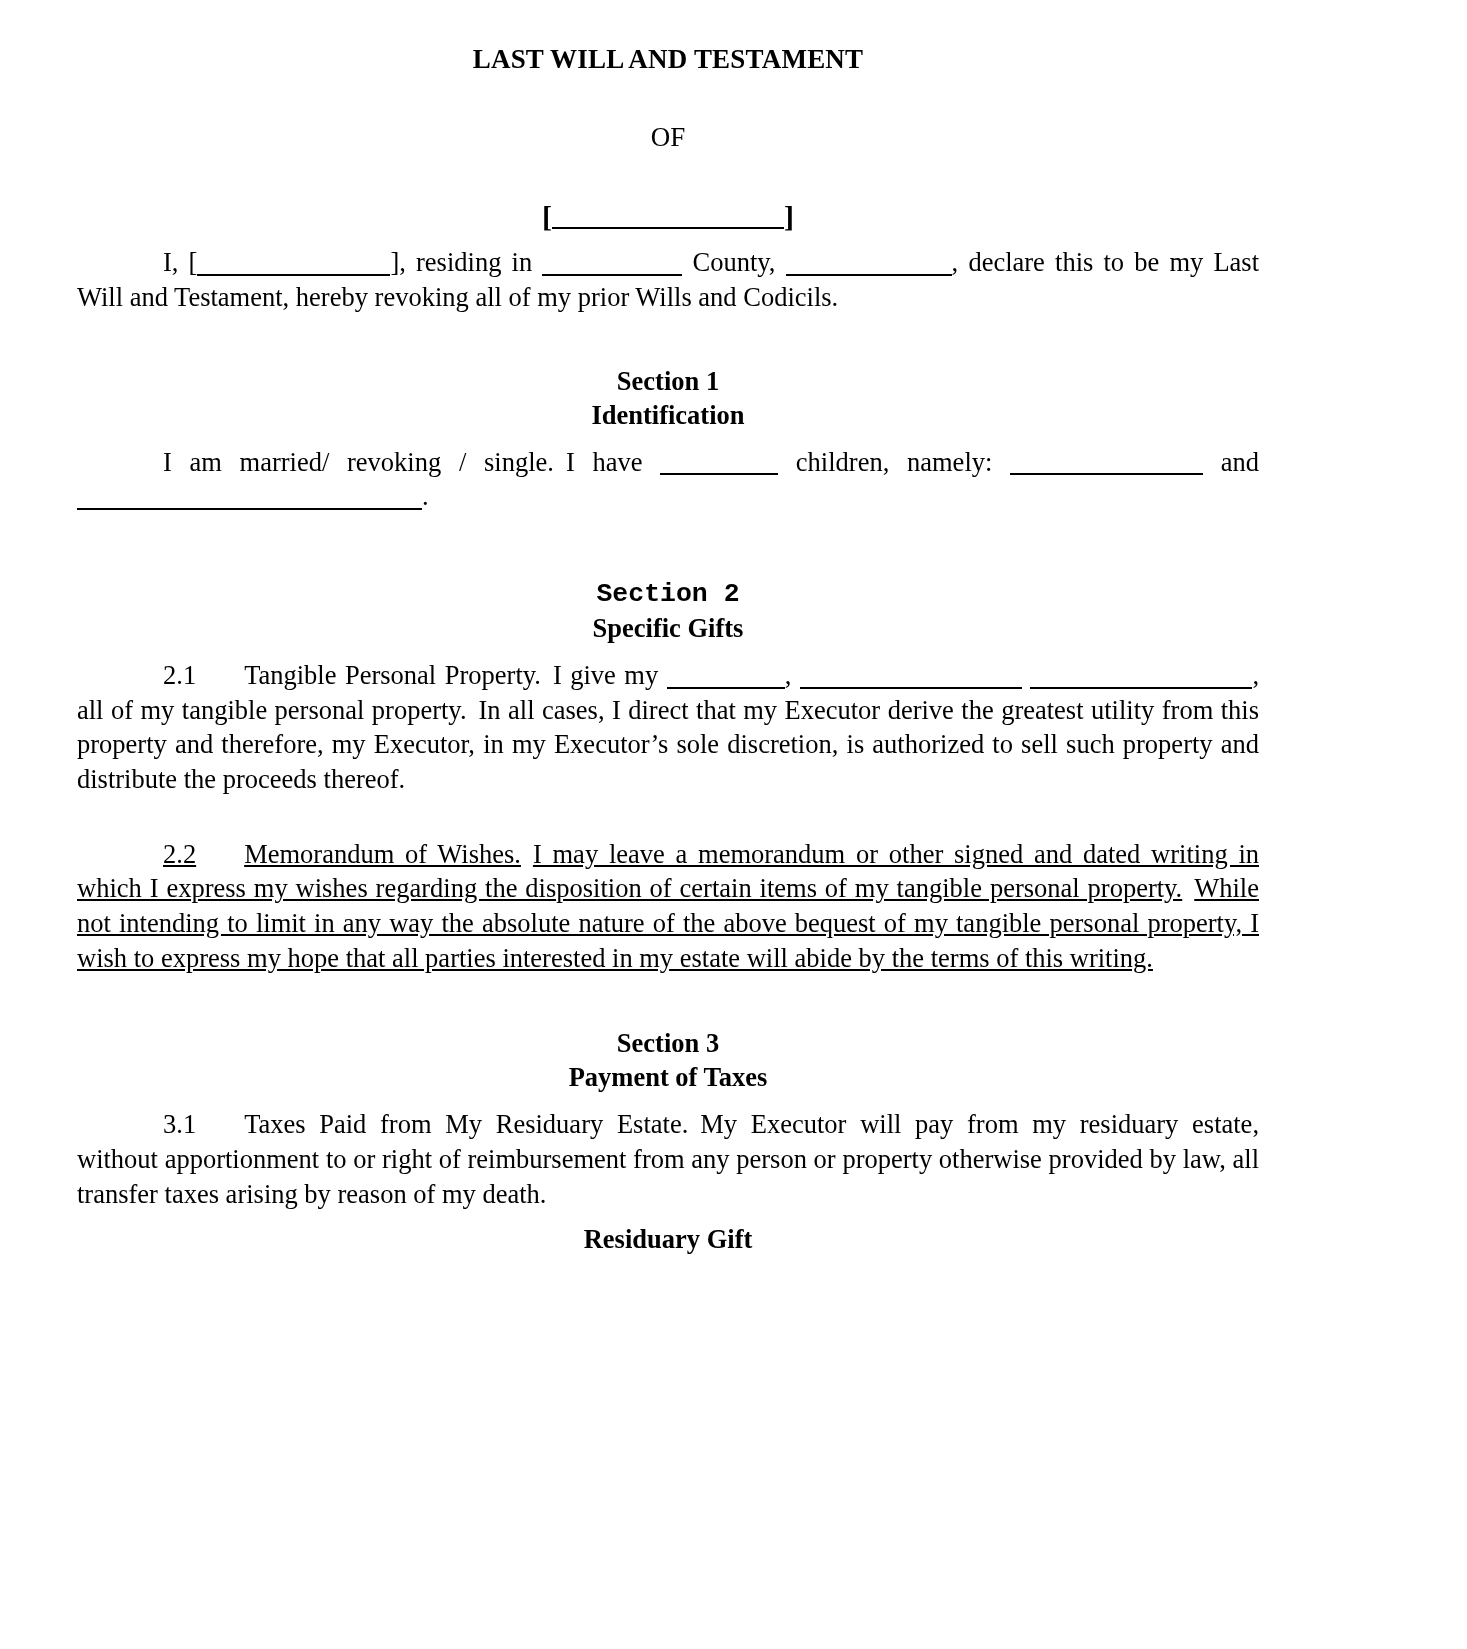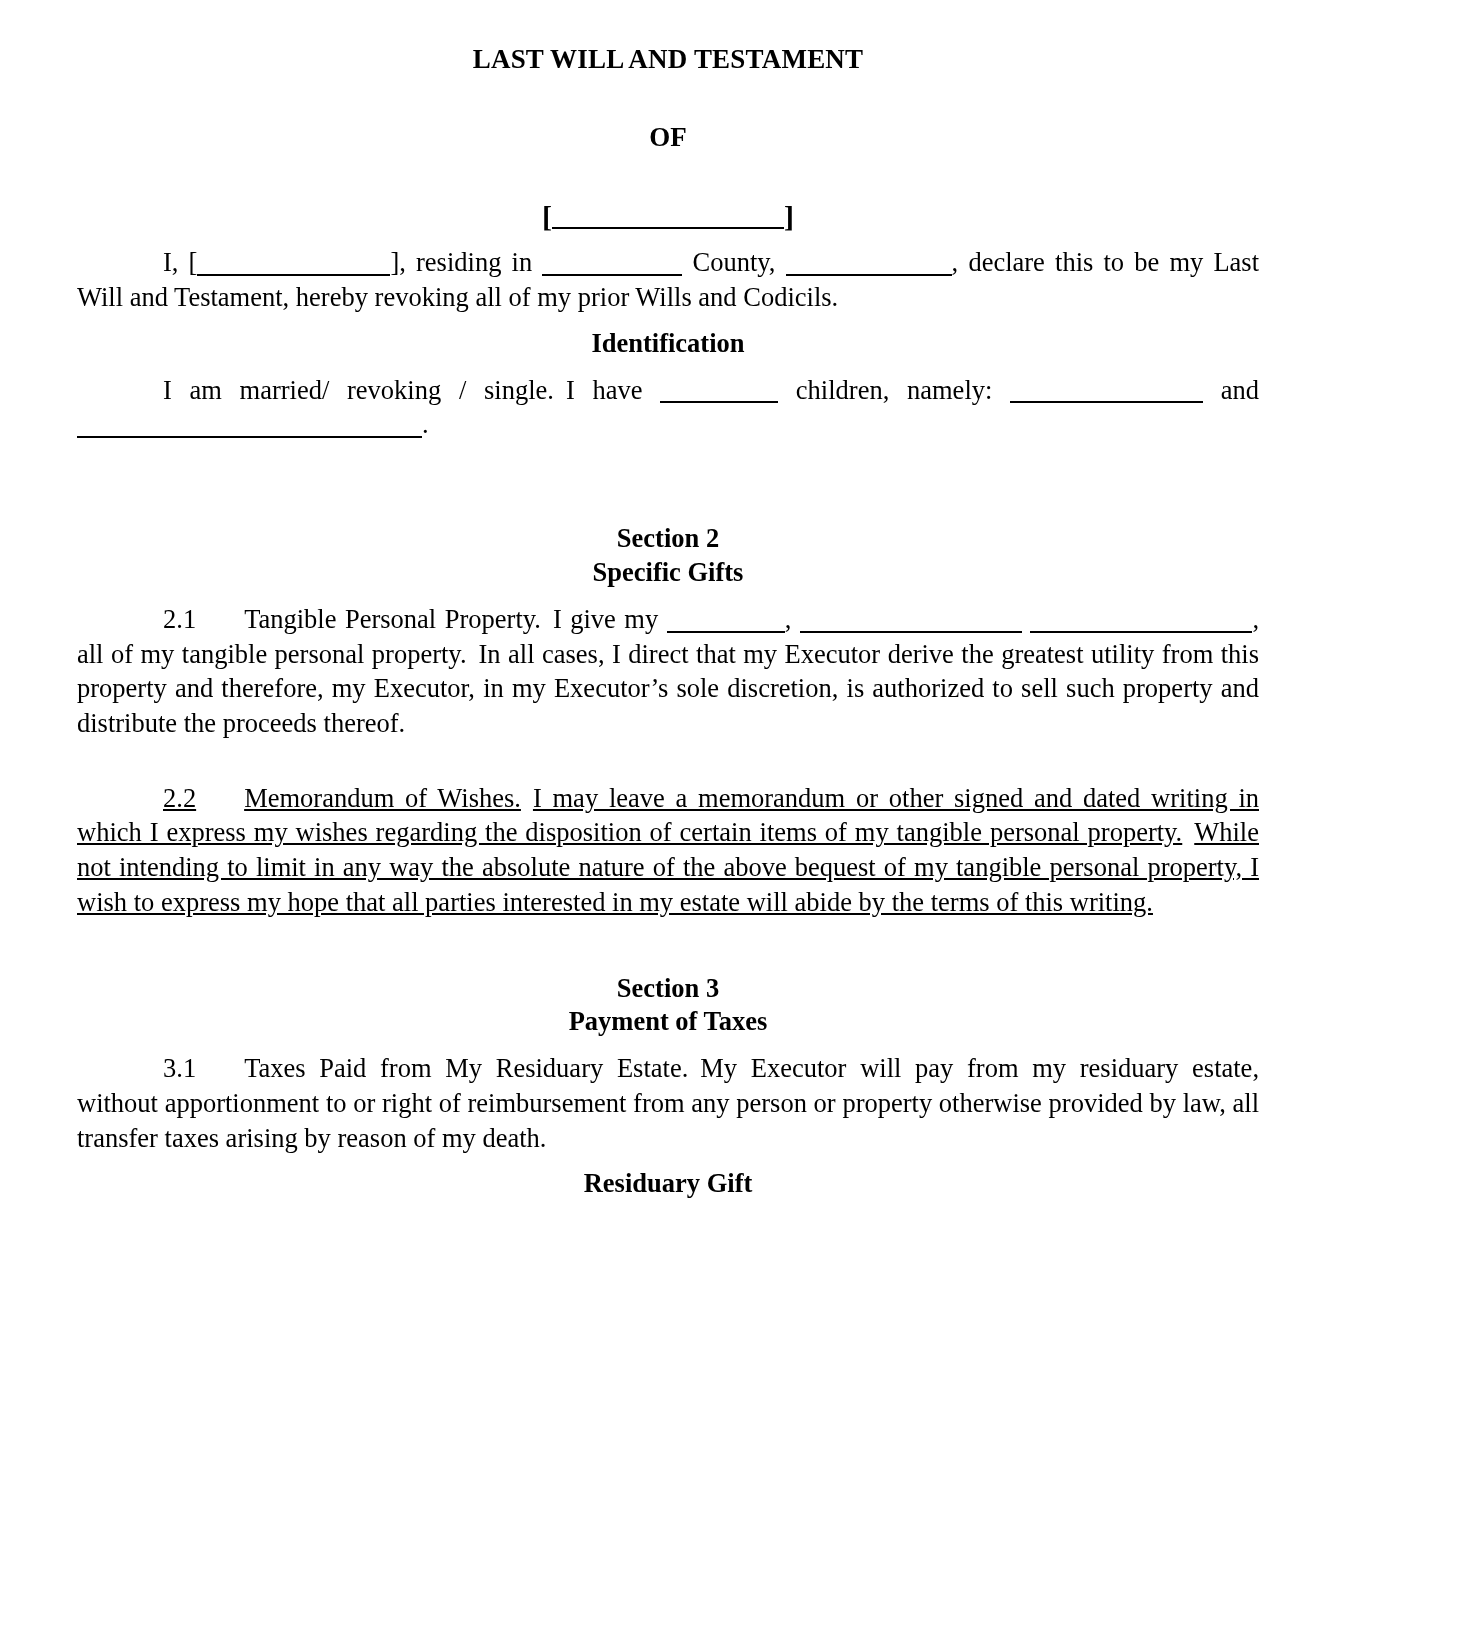--- a/index.html
+++ b/index.html
@@ -28,21 +28,21 @@
   .doc-title {
     text-align: center;
     font-weight: bold;
     font-size: 27px;
     letter-spacing: 0.2px;
     margin-top: 45px;
     line-height: 1.1;
   }
   .doc-of {
     text-align: center;
-    font-weight: bold;
+    font-weight: normal;
     font-size: 27px;
     margin-top: 48px;
     line-height: 1.1;
   }
   .name-bracket-row {
     text-align: center;
     margin-top: 48px;
     font-size: 27px;
     font-weight: bold;
     line-height: 1.1;
@@ -77,21 +77,21 @@
   .p-intro { margin-top: 62px; }
 
   
   .section-head {
     text-align: center;
     font-weight: bold;
     font-size: 26.5px;
     line-height: 1.28;
   }
   .sh-1 { margin-top: 50px; }
-  .sh-2 { margin-top: 80px; }
+  .sh-2 { margin-top: 64px; font-family: Liberation Mono, monospace; }
   .sh-3 { margin-top: 52px; }
   .sh-4 { margin-top: 52px; }
 
   .p-after-head { margin-top: 40px; }
 
   
   .u {
     display: inline-block;
     border-bottom: 2.2px solid #000;
     height: 0.95em;
@@ -127,20 +127,21 @@
       </span>
     </div>
 
     <p class="body indent p-intro">
       <span>I, [</span><span class="u u-xl"></span><span>], residing in</span>
       <span class="u u-m"></span>
       <span>County,</span>
       <span class="u u-l"></span><span>, declare this to be my Last Will and Testament, hereby revoking all of my prior Wills and Codicils.</span>
     </p>
 
+    <div class="section-head sh-1">Section 1</div>
     <div class="section-head">Identification</div>
 
     <p class="body indent p-after-head">
       <span>I am married/ revoking / single.</span><span class="sentgap"></span><span>I have</span>
       <span class="u u-cnt"></span>
       <span>children, namely:</span>
       <span class="u u-xl"></span>
       <span>and</span>
       <span class="u u-long"></span><span>.</span>
     </p>

